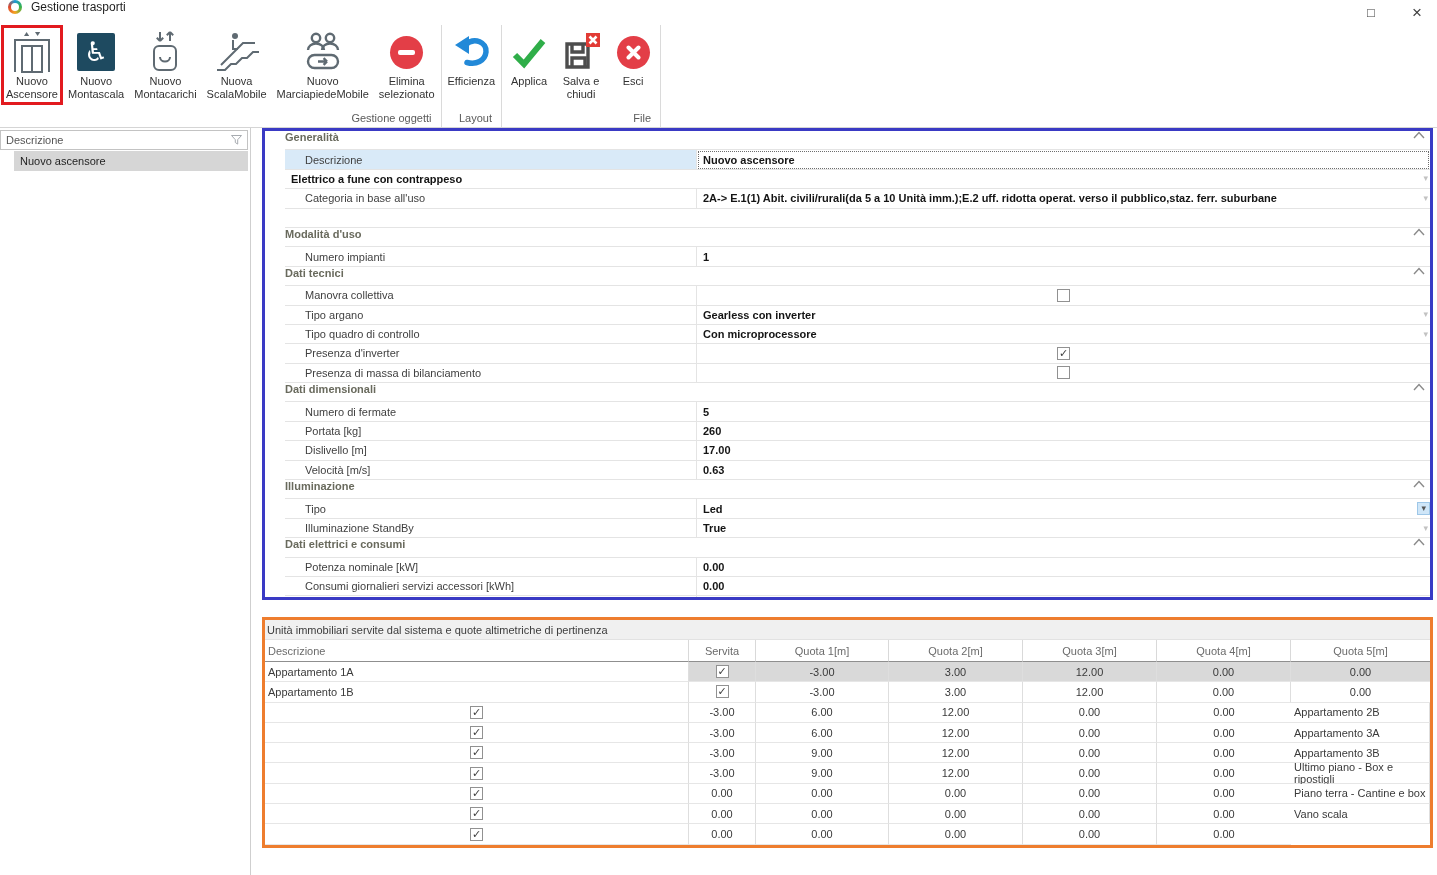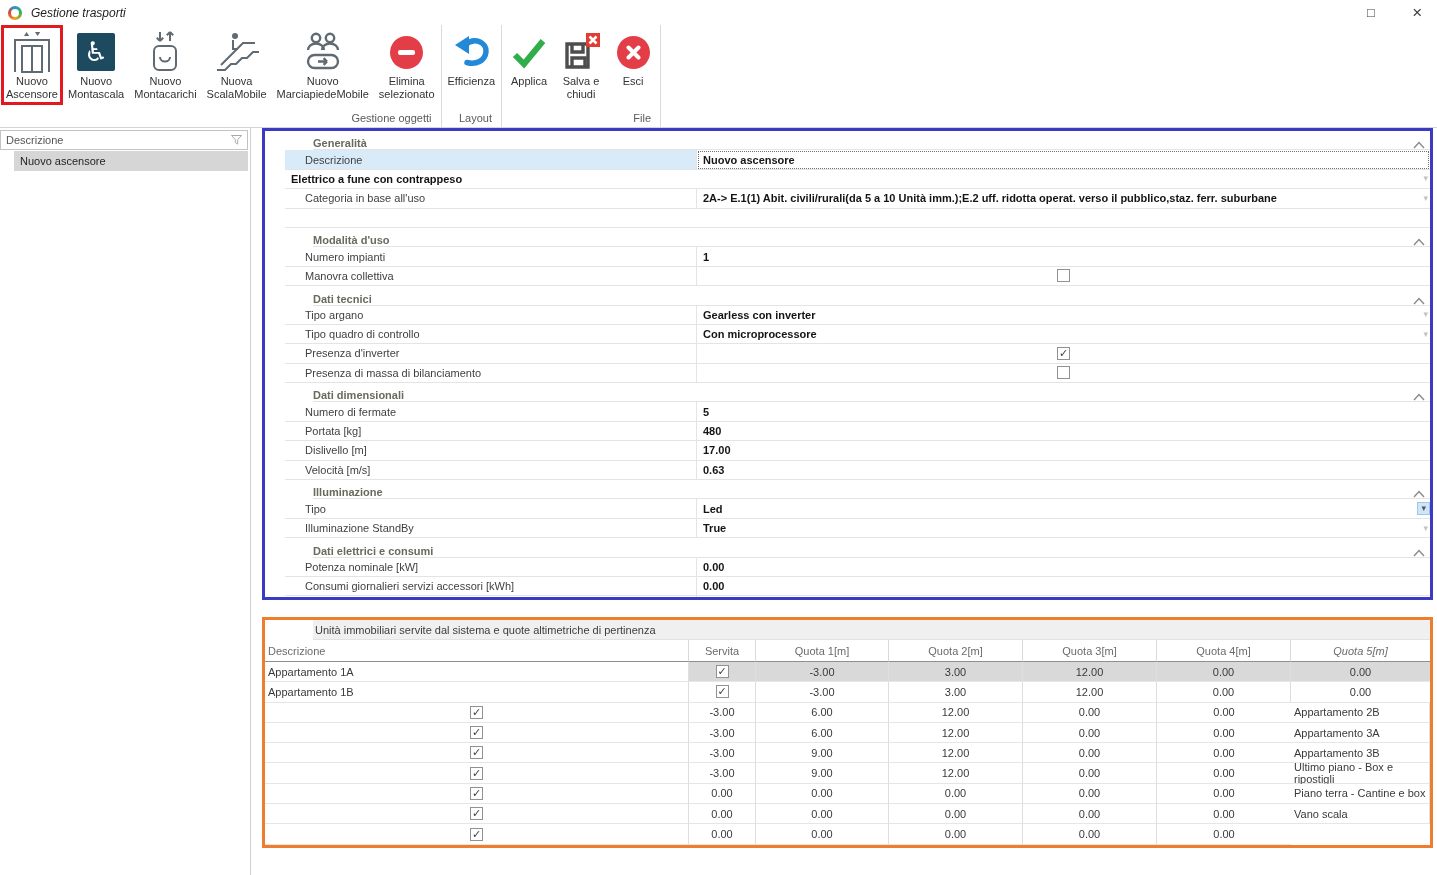--- a/index.html
+++ b/index.html
@@ -4,21 +4,21 @@
 <style>
   :root{
     --red:#e21a1f; --blue:#3a3ac4; --orange:#ee7d2e;
     --selblue:#d9eaf8; --selgray:#d9d9d9; --line:#e4e4e4;
   }
   *{box-sizing:border-box;margin:0;padding:0;}
   html,body{width:1437px;height:875px;overflow:hidden;background:#fff;
     font-family:"Liberation Sans","DejaVu Sans",sans-serif;color:#333;}
   
   .titlebar{position:absolute;left:0;top:0;width:1437px;height:25px;background:#fff;
-    display:flex;align-items:center;font-size:12px;color:#1e1e1e;font-style:italic;}
+    display:flex;align-items:flex-start;font-size:12px;color:#1e1e1e;}
   .logo{width:14px;height:14px;border-radius:50%;margin:0 9px 0 8px;position:relative;
     background:conic-gradient(#1c9ad6,#36b34a,#f5a623,#e0452c,#1c9ad6);}
   .logo::after{content:"";position:absolute;inset:3px;background:#fff;border-radius:50%;}
   .cap-btn{position:absolute;top:0;width:32px;height:25px;display:flex;align-items:center;
     justify-content:center;color:#404040;cursor:default;}
   .btn-max{right:50px;font-size:13px;}
   .btn-close{right:4px;font-size:17px;}
   
   .ribbon{position:absolute;left:0;top:25px;width:1437px;height:103px;background:#fff;
     border-bottom:1px solid #d5d5d5;display:flex;align-items:stretch;}
@@ -40,44 +40,44 @@
     background:#fff;display:flex;align-items:center;padding:0 5px;font-size:11px;color:#555;}
   .sb-filter{margin-left:auto;display:flex;}
   .sb-item{position:absolute;left:14px;top:151px;width:234px;height:20px;background:#d6d6d6;
     display:flex;align-items:center;padding-left:6px;font-size:11px;color:#1f1f1f;}
   .v-divider{position:absolute;left:250px;top:128px;width:1px;height:747px;background:#cfcfcf;}
   
   .prop-panel{position:absolute;left:262px;top:128px;width:1171px;height:472px;
     border:3px solid var(--blue);background:#fff;font-size:11px;overflow:hidden;}
   .pg-row{display:flex;height:19.4px;align-items:stretch;}
   .pg-gutter{width:20px;flex:none;}
-  .pg-sec-body{flex:1;display:flex;align-items:flex-end;border-bottom:1px solid var(--line);
-    font-weight:bold;color:#696a5d;margin-left:28px;}
+  .pg-sec-body{flex:1;display:flex;align-items:flex-start;border-bottom:1px solid var(--line);
+    font-weight:bold;color:#696a5d;}
   .pg-chevron{margin-left:auto;margin-right:5px;display:flex;}
   .pg-label{width:412px;flex:none;display:flex;align-items:center;padding-left:20px;
     border-bottom:1px solid var(--line);border-right:1px solid var(--line);color:#3f3f3f;}
   .pg-val{flex:1;display:flex;align-items:center;padding-left:6px;border-bottom:1px solid var(--line);
     font-weight:bold;color:#141414;}
   .pg-row.sel .pg-label{background:var(--selblue);}
   .pg-row.sel .pg-val{outline:1px dotted #6e6e6e;outline-offset:-2px;}
   .pg-val.center{justify-content:center;padding-left:0;}
   .dd{margin-left:auto;margin-right:2px;color:#c2c2c2;font-size:9px;line-height:1;}
   .dd.active{background:#cfe6f8;border:1px solid #9ec7e8;color:#555;padding:1px 3px;margin-right:0;}
   .cb{width:13px;height:13px;border:1px solid #919191;background:#fff;display:inline-flex;
     align-items:center;justify-content:center;font-size:11px;line-height:1;color:#3d3d3d;font-weight:normal;}
   
   .units-panel{position:absolute;left:262px;top:617px;width:1171px;height:231px;
     border:3px solid var(--orange);background:#fff;font-size:11px;overflow:hidden;}
   .units-title{height:20px;background:#f0f0f0;display:flex;align-items:center;padding-left:2px;
-    color:#3c3c3c;border-bottom:1px solid #e2e2e2;margin-left:48px;}
+    color:#3c3c3c;border-bottom:1px solid #e2e2e2;}
   .units-grid{display:grid;grid-template-columns:424px 67px 133px 134px 134px 134px 1fr;}
   .uh{height:22px;display:flex;align-items:center;justify-content:center;color:#6b6b6b;
     border-right:1px solid #d9d9d9;border-bottom:1px solid #8f8f8f;background:#fff;}
   .uh.first{justify-content:flex-start;padding-left:3px;}
-  .uh.last{border-right:none;font-style:italic;}
+  .uh.last{border-right:none;}
   .uc{height:20.3px;display:flex;align-items:center;justify-content:center;color:#3a3a3a;
     border-right:1px solid #dedede;border-bottom:1px solid #e6e6e6;background:#fff;}
   .uc.first{justify-content:flex-start;padding-left:3px;}
   .uc.last{border-right:none;}
   .uc.sel{background:var(--selgray);}
 </style>
 </head>
 <body>
 
 <div class="titlebar">
@@ -282,38 +282,38 @@
     </div>
     <div class="pg-row">
       <div class="pg-gutter"></div>
       <div class="pg-label">Numero impianti</div>
       <div class="pg-val">
         <span>1</span>
       </div>
     </div>
     <div class="pg-row">
       <div class="pg-gutter"></div>
-      <div class="pg-label">Manovra collettiva</div>
-      <div class="pg-val center">
-        <span class="cb"></span>
-      </div>
-    </div>
-    <div class="pg-row">
-      <div class="pg-gutter"></div>
       <div class="pg-sec-body">
         <span>Dati tecnici</span>
         <span class="pg-chevron">
           <svg width="12" height="8" viewBox="0 0 12 8">
             <polyline points="1,7 6,1.5 11,7" fill="none" stroke="#8a8a8a" stroke-width="1.4"></polyline>
           </svg>
         </span>
       </div>
     </div>
     <div class="pg-row">
       <div class="pg-gutter"></div>
+      <div class="pg-label">Manovra collettiva</div>
+      <div class="pg-val center">
+        <span class="cb"></span>
+      </div>
+    </div>
+    <div class="pg-row">
+      <div class="pg-gutter"></div>
       <div class="pg-label">Tipo argano</div>
       <div class="pg-val">
         <span>Gearless con inverter</span>
         <span class="dd">▾</span>
       </div>
     </div>
     <div class="pg-row">
       <div class="pg-gutter"></div>
       <div class="pg-label">Tipo quadro di controllo</div>
       <div class="pg-val">
@@ -350,21 +350,21 @@
       <div class="pg-gutter"></div>
       <div class="pg-label">Numero di fermate</div>
       <div class="pg-val">
         <span>5</span>
       </div>
     </div>
     <div class="pg-row">
       <div class="pg-gutter"></div>
       <div class="pg-label">Portata [kg]</div>
       <div class="pg-val">
-        <span>480</span>
+        <span>260</span>
       </div>
     </div>
     <div class="pg-row">
       <div class="pg-gutter"></div>
       <div class="pg-label">Dislivello [m]</div>
       <div class="pg-val">
         <span>17.00</span>
       </div>
     </div>
     <div class="pg-row">

